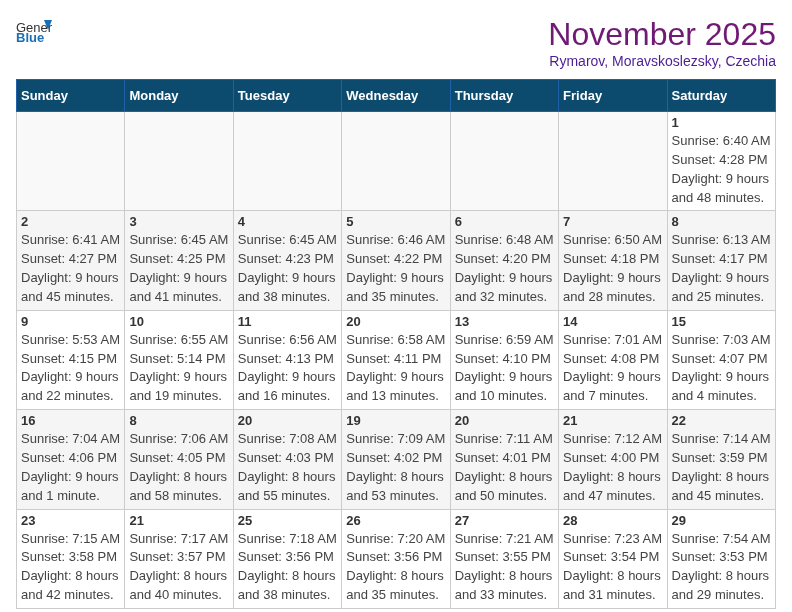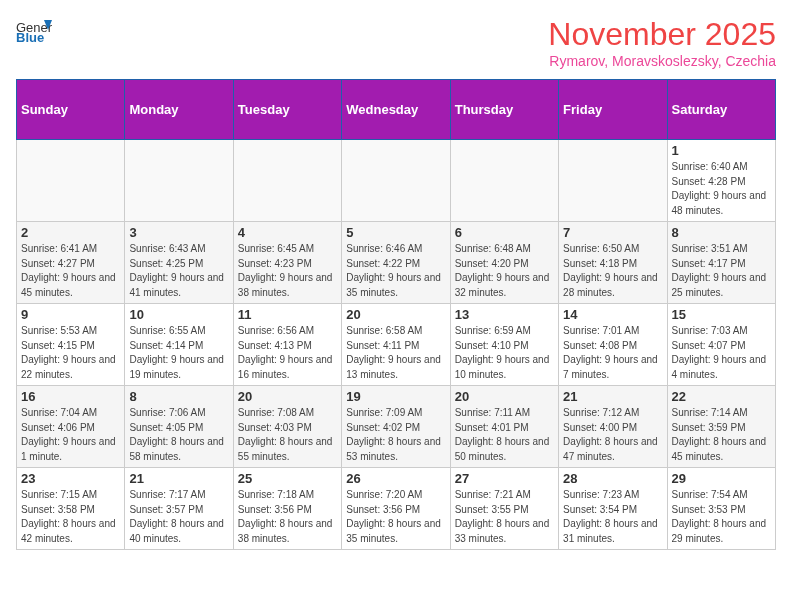--- a/index.html
+++ b/index.html
@@ -24,37 +24,37 @@
     .logo-icon {
       width: 36px;
       height: 28px;
     }
     .title-area {
       text-align: right;
     }
     .calendar-title {
       font-size: 32px;
       font-weight: normal;
-      color: #ef4444;
+      color: #701a75;
     }
     .calendar-subtitle {
       font-size: 14px;
-      color: #ec4899;
+      color: #4c1d95;
     }
     .calendar-table {
       width: 100%;
       border-collapse: collapse;
       border: 1px solid #ccc;
     }
     .calendar-table th {
-      background-color: #a21caf;
+      background-color: #0c4a6e;
       color: #fff;
       font-size: 13px;
       font-weight: bold;
-      padding: 22px 4px;
+      padding: 8px 4px;
       text-align: left;
       border: 1px solid #2060aa;
     }
     .calendar-table td {
       border: 1px solid #ccc;
       vertical-align: top;
       padding: 3px 4px;
       width: calc(100% / 7);
       min-height: 72px;
       background: #fff;
@@ -66,21 +66,21 @@
       background: #f5f5f5;
     }
     .day-number {
       font-size: 13px;
       font-weight: bold;
       color: #333;
       display: block;
       margin-bottom: 2px;
     }
     .day-info {
-      font-size: 10px;
+      font-size: 13px;
       color: #444;
       line-height: 1.45;
     }
     .empty-cell {
       background: #f9f9f9 !important;
     }
   </style>
 </head>
 <body>
 
@@ -127,21 +127,21 @@
       </tr>
       <tr>
         <td>
           <span class="day-number">2</span>
           <div class="day-info">Sunrise: 6:41 AM
 Sunset: 4:27 PM
 Daylight: 9 hours and 45 minutes.</div>
         </td>
         <td>
           <span class="day-number">3</span>
-          <div class="day-info">Sunrise: 6:43 AM
+          <div class="day-info">Sunrise: 6:45 AM
 Sunset: 4:25 PM
 Daylight: 9 hours and 41 minutes.</div>
         </td>
         <td>
           <span class="day-number">4</span>
           <div class="day-info">Sunrise: 6:45 AM
 Sunset: 4:23 PM
 Daylight: 9 hours and 38 minutes.</div>
         </td>
         <td>
@@ -157,36 +157,36 @@
 Daylight: 9 hours and 32 minutes.</div>
         </td>
         <td>
           <span class="day-number">7</span>
           <div class="day-info">Sunrise: 6:50 AM
 Sunset: 4:18 PM
 Daylight: 9 hours and 28 minutes.</div>
         </td>
         <td>
           <span class="day-number">8</span>
-          <div class="day-info">Sunrise: 3:51 AM
+          <div class="day-info">Sunrise: 6:13 AM
 Sunset: 4:17 PM
 Daylight: 9 hours and 25 minutes.</div>
         </td>
       </tr>
       <tr>
         <td>
           <span class="day-number">9</span>
           <div class="day-info">Sunrise: 5:53 AM
 Sunset: 4:15 PM
 Daylight: 9 hours and 22 minutes.</div>
         </td>
         <td>
           <span class="day-number">10</span>
           <div class="day-info">Sunrise: 6:55 AM
-Sunset: 4:14 PM
+Sunset: 5:14 PM
 Daylight: 9 hours and 19 minutes.</div>
         </td>
         <td>
           <span class="day-number">11</span>
           <div class="day-info">Sunrise: 6:56 AM
 Sunset: 4:13 PM
 Daylight: 9 hours and 16 minutes.</div>
         </td>
         <td>
           <span class="day-number">20</span>

